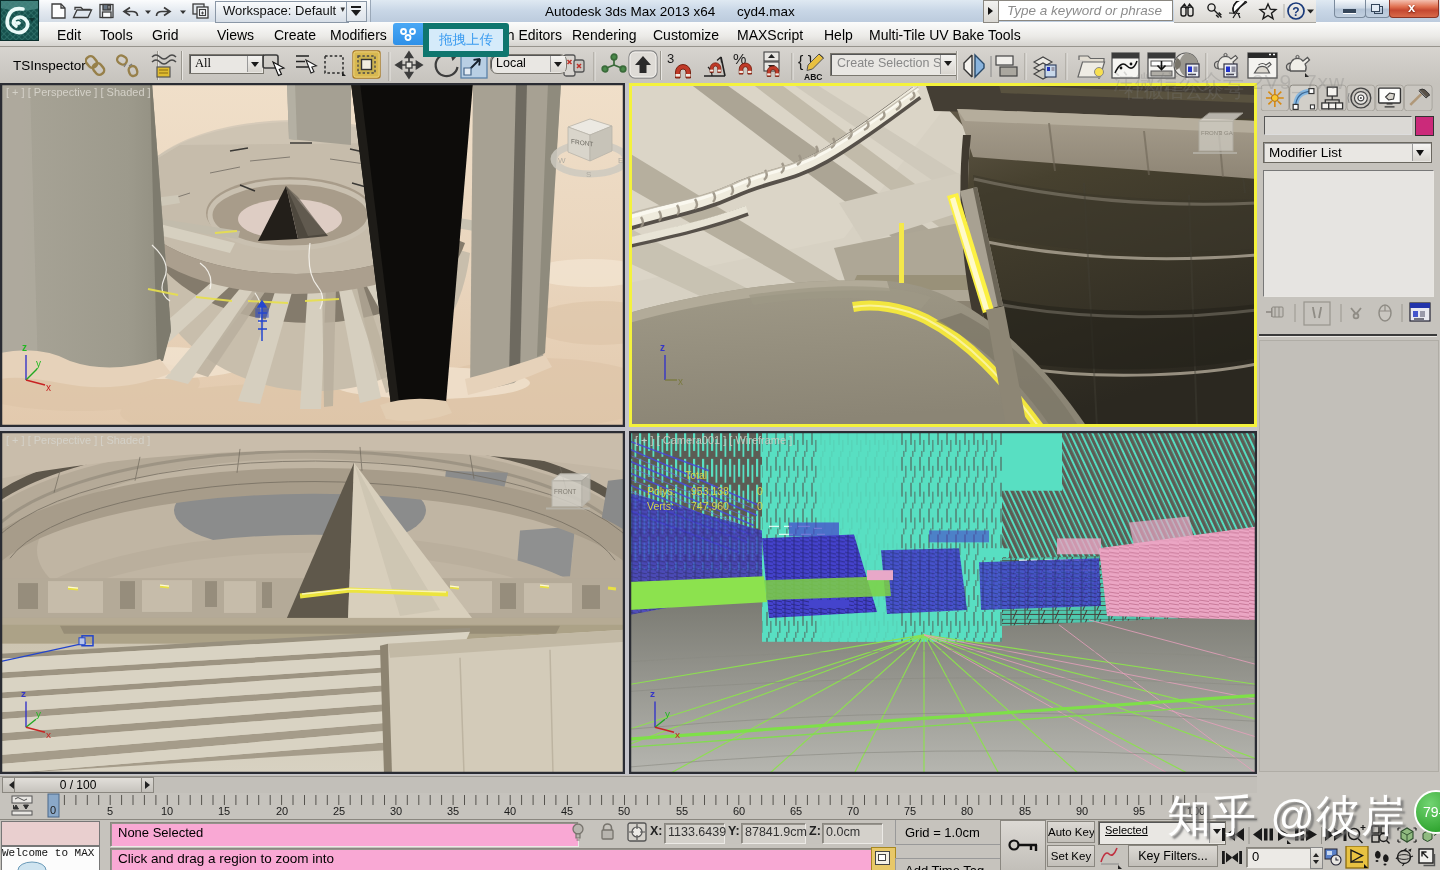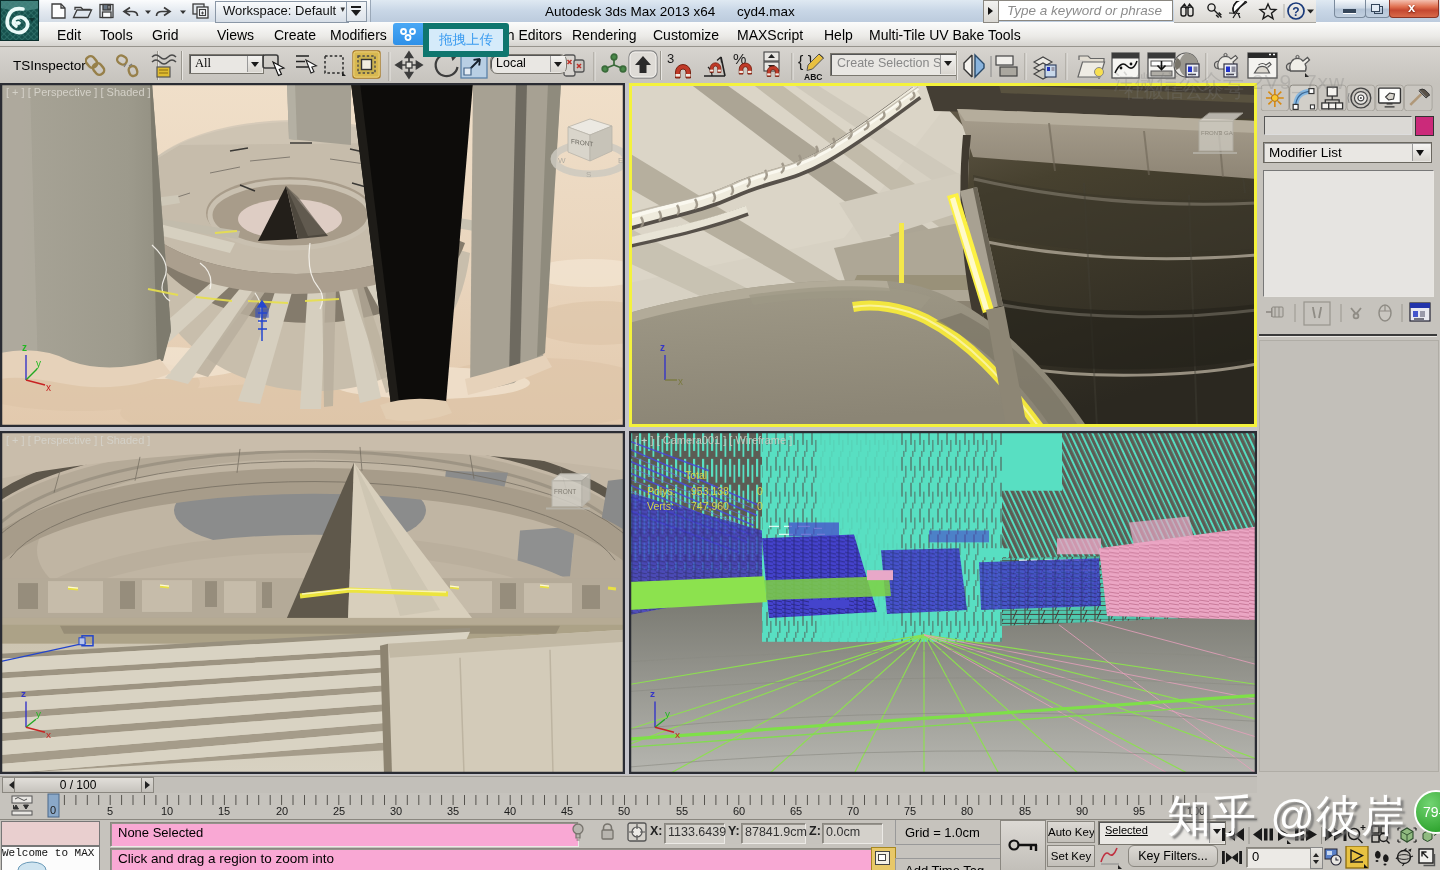--- a/index.html
+++ b/index.html
@@ -989,21 +989,21 @@
       </g>
     </svg></div>
 <div class="btn" style="left:1047px;top:821px;width:48px;height:22px;font-size:11.5px;color:#000;text-align:center;padding-top:4px;box-sizing:border-box;white-space:nowrap;overflow:hidden;">Auto Key</div>
 <div class="btn" style="left:1047px;top:845px;width:48px;height:22px;font-size:11.5px;color:#000;text-align:center;padding-top:4px;box-sizing:border-box;white-space:nowrap;overflow:hidden;">Set Key</div>
 <div class="combo" style="left:1098px;top:821px;width:120px;height:20px;font-size:11px;padding:2px 0 0 6px;text-decoration:underline;">Selected<div class="carrow"></div></div>
 <svg class="abs" style="left:1098px;top:845px" width="26" height="24" viewBox="0 0 26 24">
     <path d="M3 17 q4-12 8-8 t8-6" fill="none" stroke="#c03040" stroke-width="1.6"></path>
     <path d="M3 19 h18" stroke="#888" stroke-width="1"></path>
     <path d="M20 20 l4 4 h-4z" fill="#222"></path>
   </svg>
-<div class="btn" style="left:1128px;top:845px;width:90px;height:22px;font-size:12.5px;color:#000;text-align:center;padding-top:3px;box-sizing:border-box;border-radius:6px;">Key Filters...</div>
+<div class="btn" style="left:1128px;top:845px;width:90px;height:22px;font-size:12.5px;color:#000;text-align:center;padding-top:3px;box-sizing:border-box;">Key Filters...</div>
 
 <svg class="abs" style="left:1222px;top:827px" width="130" height="17" viewBox="0 0 130 17">
   <g fill="#1a1a1a">
   <rect x="0" y="1" width="3" height="13"></rect>
       <path d="M13 1 V14 L4 7.5z M22 1 V14 L13 7.5z"></path>
   <path d="M40 1 V14 L31 7.5z"></path>
       <rect x="42" y="1.5" width="3.5" height="12"></rect>
       <rect x="47.5" y="1.5" width="3.5" height="12"></rect>
   <path d="M56 1 L67 7.5 L56 14z"></path>
   <path d="M65 13 l4 4 h-4z"></path>

